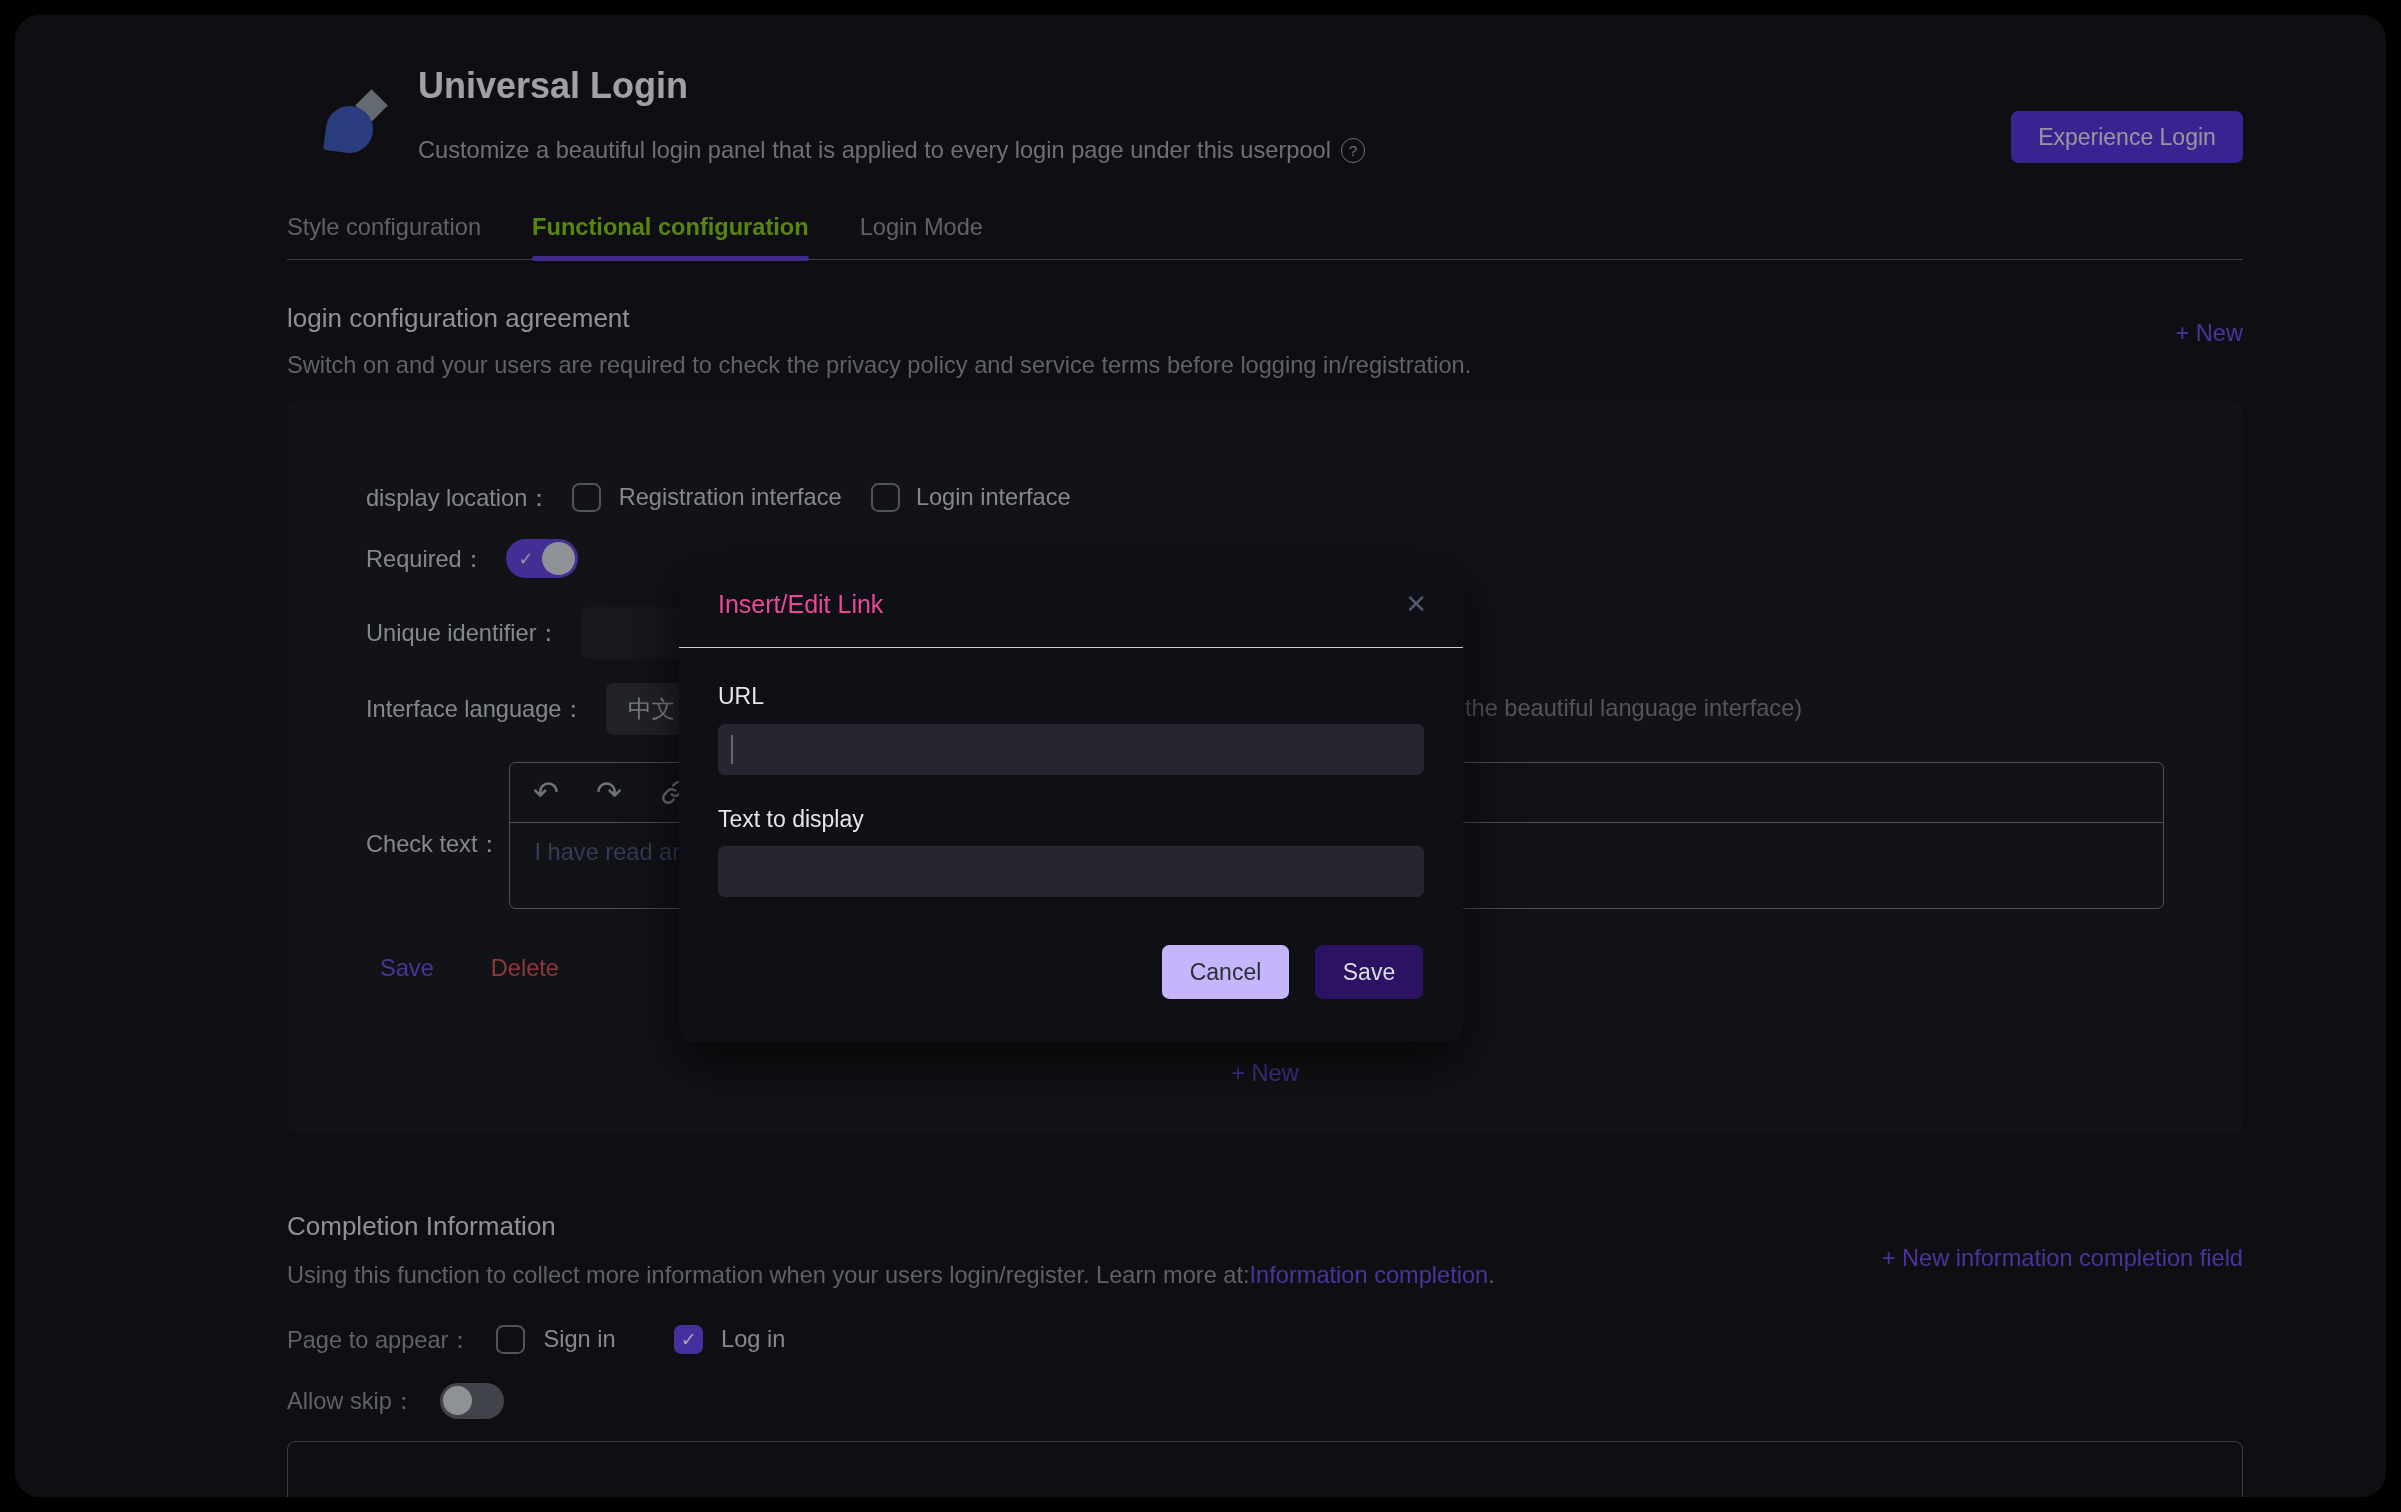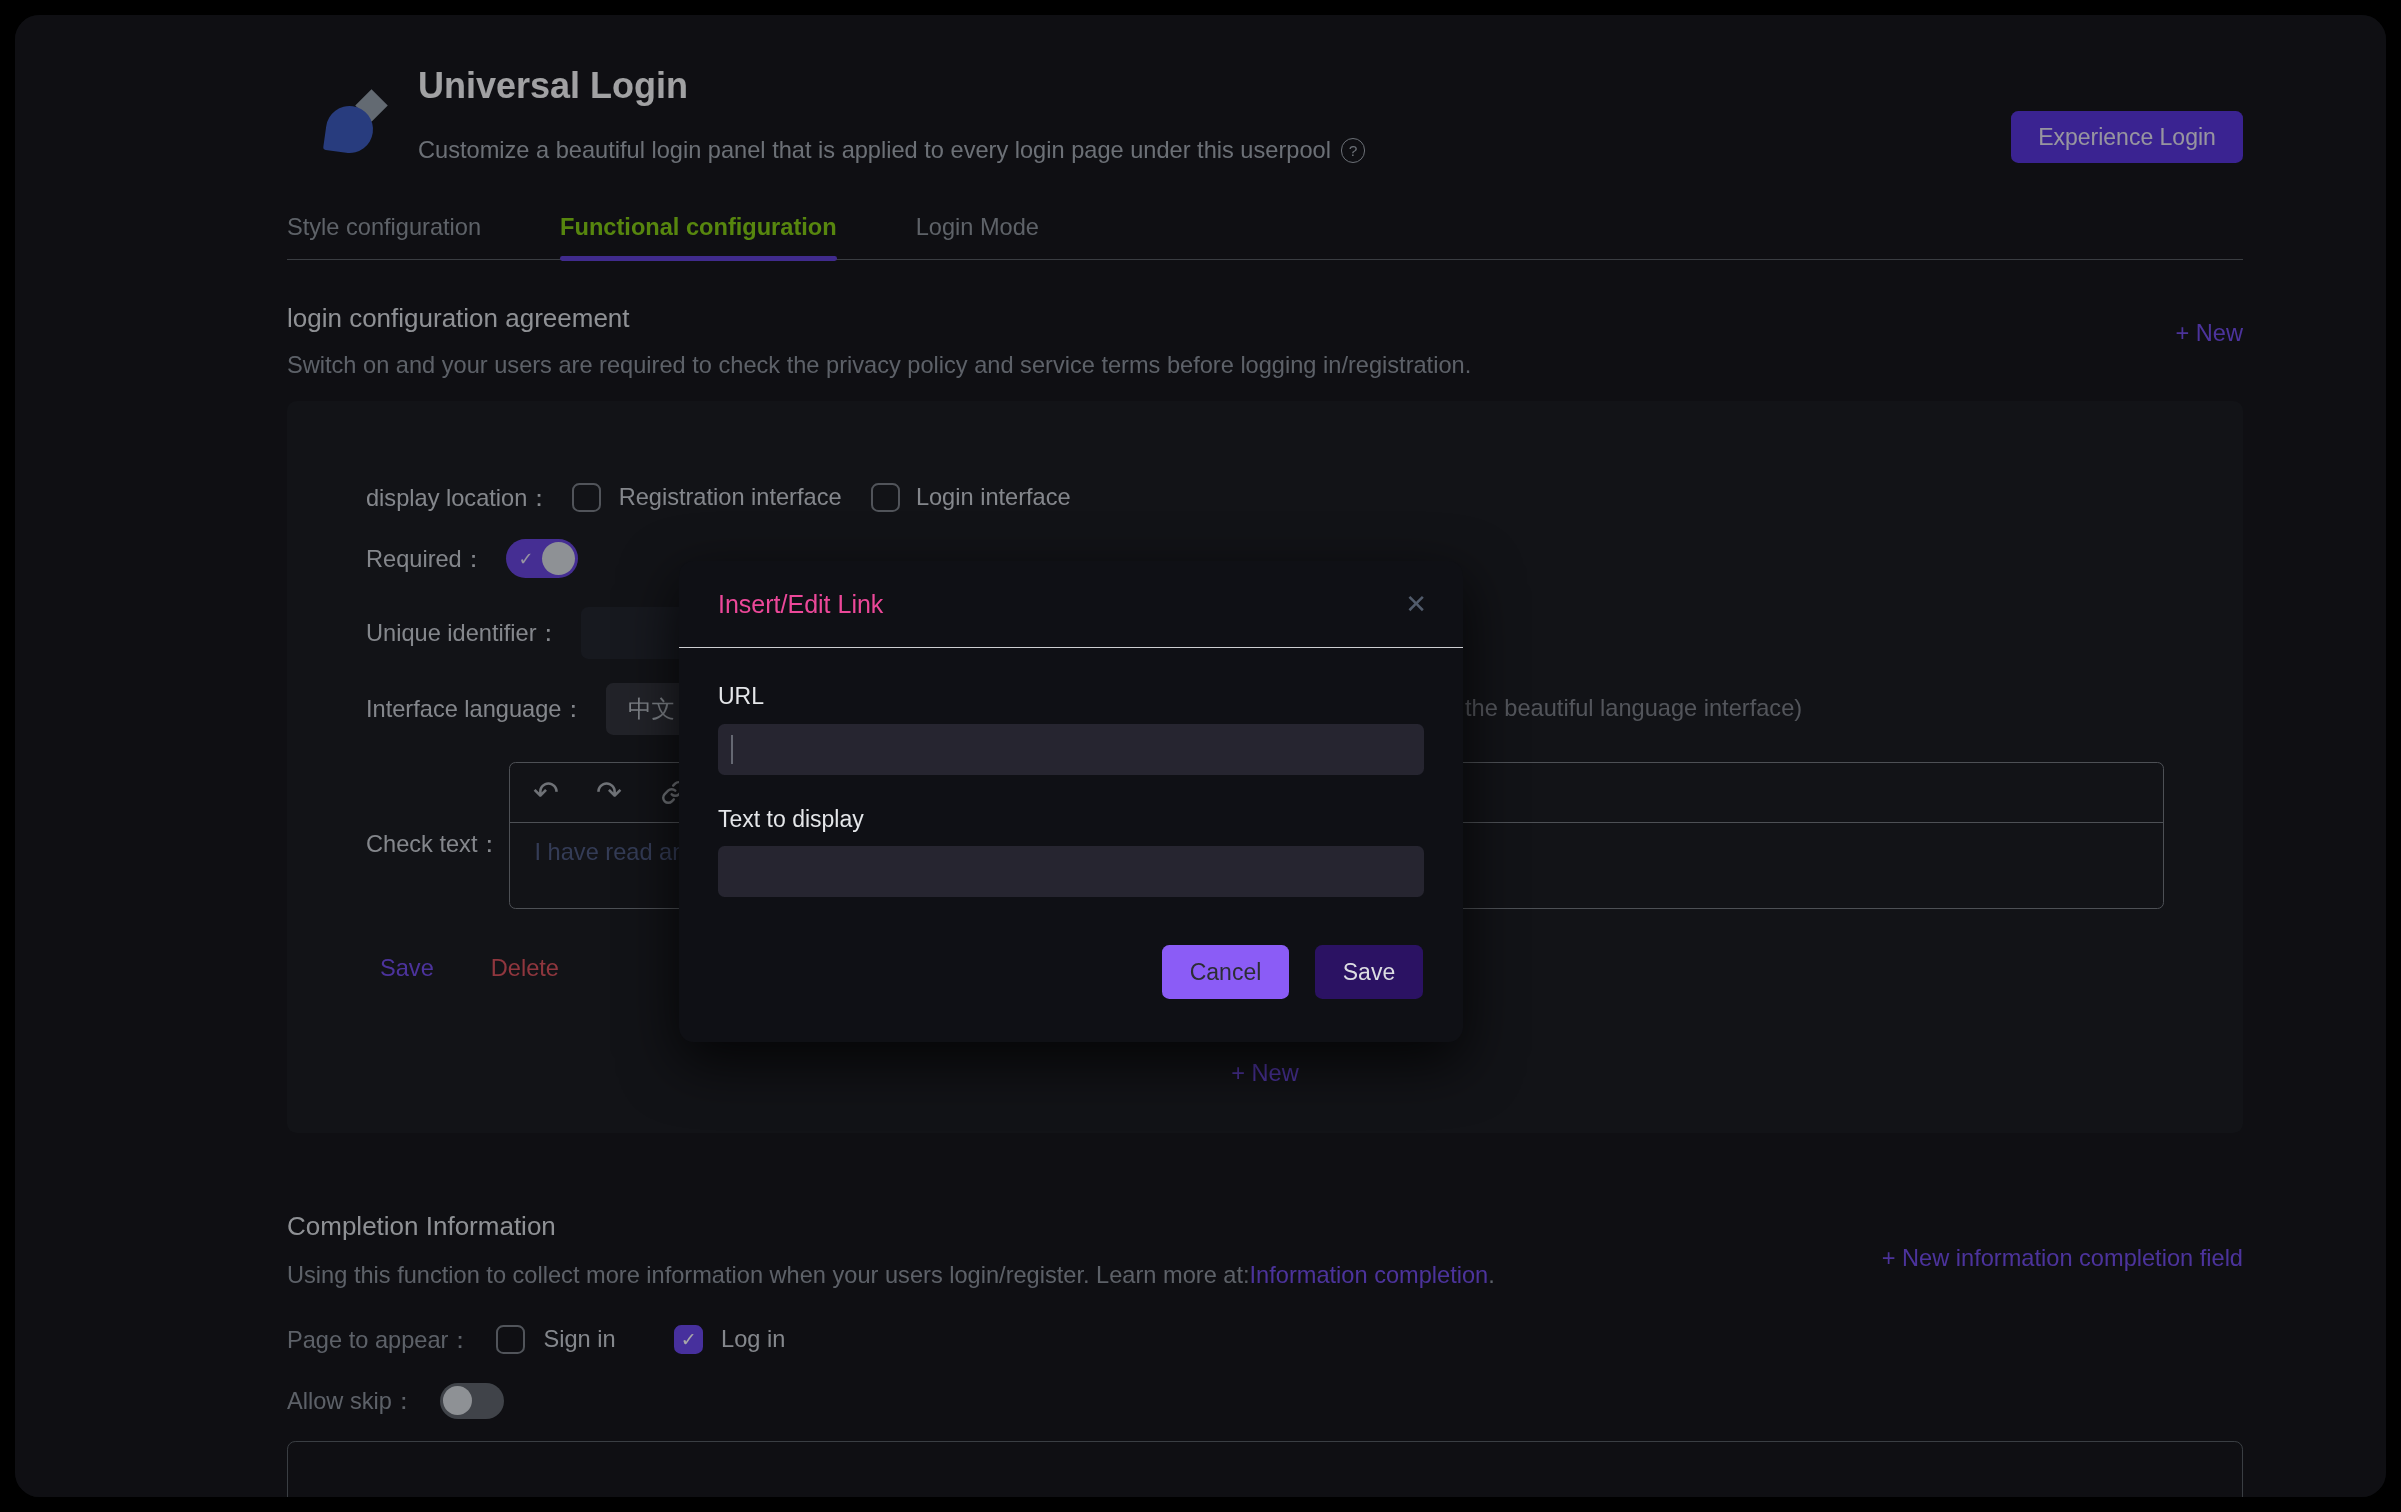--- a/index.html
+++ b/index.html
@@ -25,21 +25,21 @@
     font-size:23.6px; color:#a4aab4; }
   .help { width:24.5px; height:24.5px; border:1.6px solid #a4aab4; border-radius:50%;
     display:flex; align-items:center; justify-content:center; font-size:15.5px; color:#a4aab4; }
   .exp-btn { position:absolute; left:2011px; top:92px; width:232px; height:52px;
     background:#5936dd; border:none; border-radius:7.3px; color:#e6e3f2; font-size:23px;
     display:flex; align-items:center; justify-content:center; cursor:pointer;
     font-family:inherit;margin-top:19px; }
 
   
   .tabs { position:absolute; left:287px; top:214px; width:1956px; height:46px;
-    border-bottom:0.8px solid #595d65; display:flex; gap:79px; }
+    border-bottom:0.8px solid #595d65; display:flex; gap:51px; }
   .tab { position:relative; font-size:23.6px; color:#8f959e; padding-bottom:19.6px; cursor:pointer; }
   .tab.active { color:#84cc16; font-weight:700; }
   .tab.active::after { content:''; position:absolute; left:0; right:0; bottom:-1.6px; height:4.9px;
     background:#6142d6; border-radius:2.4px; }
 
   
   .sec-heading { position:absolute; font-size:26px; color:#d9dce2; }
   .sec-desc { position:absolute; font-size:23.6px; color:#8e949f; }
   .plus-link { position:absolute; font-size:23.6px; color:#744eed; cursor:pointer; }
   .card { position:absolute; left:287px; top:401px; width:1956px; height:732px;
@@ -93,21 +93,21 @@
   .modal-title { font-size:25px; color:#ec4899; }
   .modal-close { position:absolute; right:36px; top:50%; transform:translateY(-50%);
     font-size:26px; color:#515b6b; cursor:pointer; }
   .modal-label { position:absolute; left:39px; font-size:23px; color:#e4e6e9; }
   .modal-input { position:absolute; left:39px; width:706px; height:51px; background:#262530;
     border:none; border-radius:6.5px; color:#dfe1e6; font-size:22px; padding:0 14.7px;
     font-family:inherit; caret-color:#9aa0ad; }
   .fake-caret { position:absolute; left:52px; width:2.4px; height:29px; background:#656872; }
   .modal-btn { position:absolute; height:54px; border:none; border-radius:7.3px; font-size:23px;
     display:flex; align-items:center; justify-content:center; cursor:pointer; font-family:inherit; }
-  .btn-cancel { left:483px; top:384px; width:127px; background:#8b5cf6; color:#2c2e34; }
+  .btn-cancel { left:483px; top:384px; width:127px; background:#c4b5fd; color:#2c2e34; }
   .btn-save { left:636px; top:384px; width:108px; background:#2b1263; color:#dcdde2; }
 </style>
 </head>
 <body>
 
 <div class="app">
 <div class="stage">
 
   <div class="logo">
     <div class="handle"></div>

